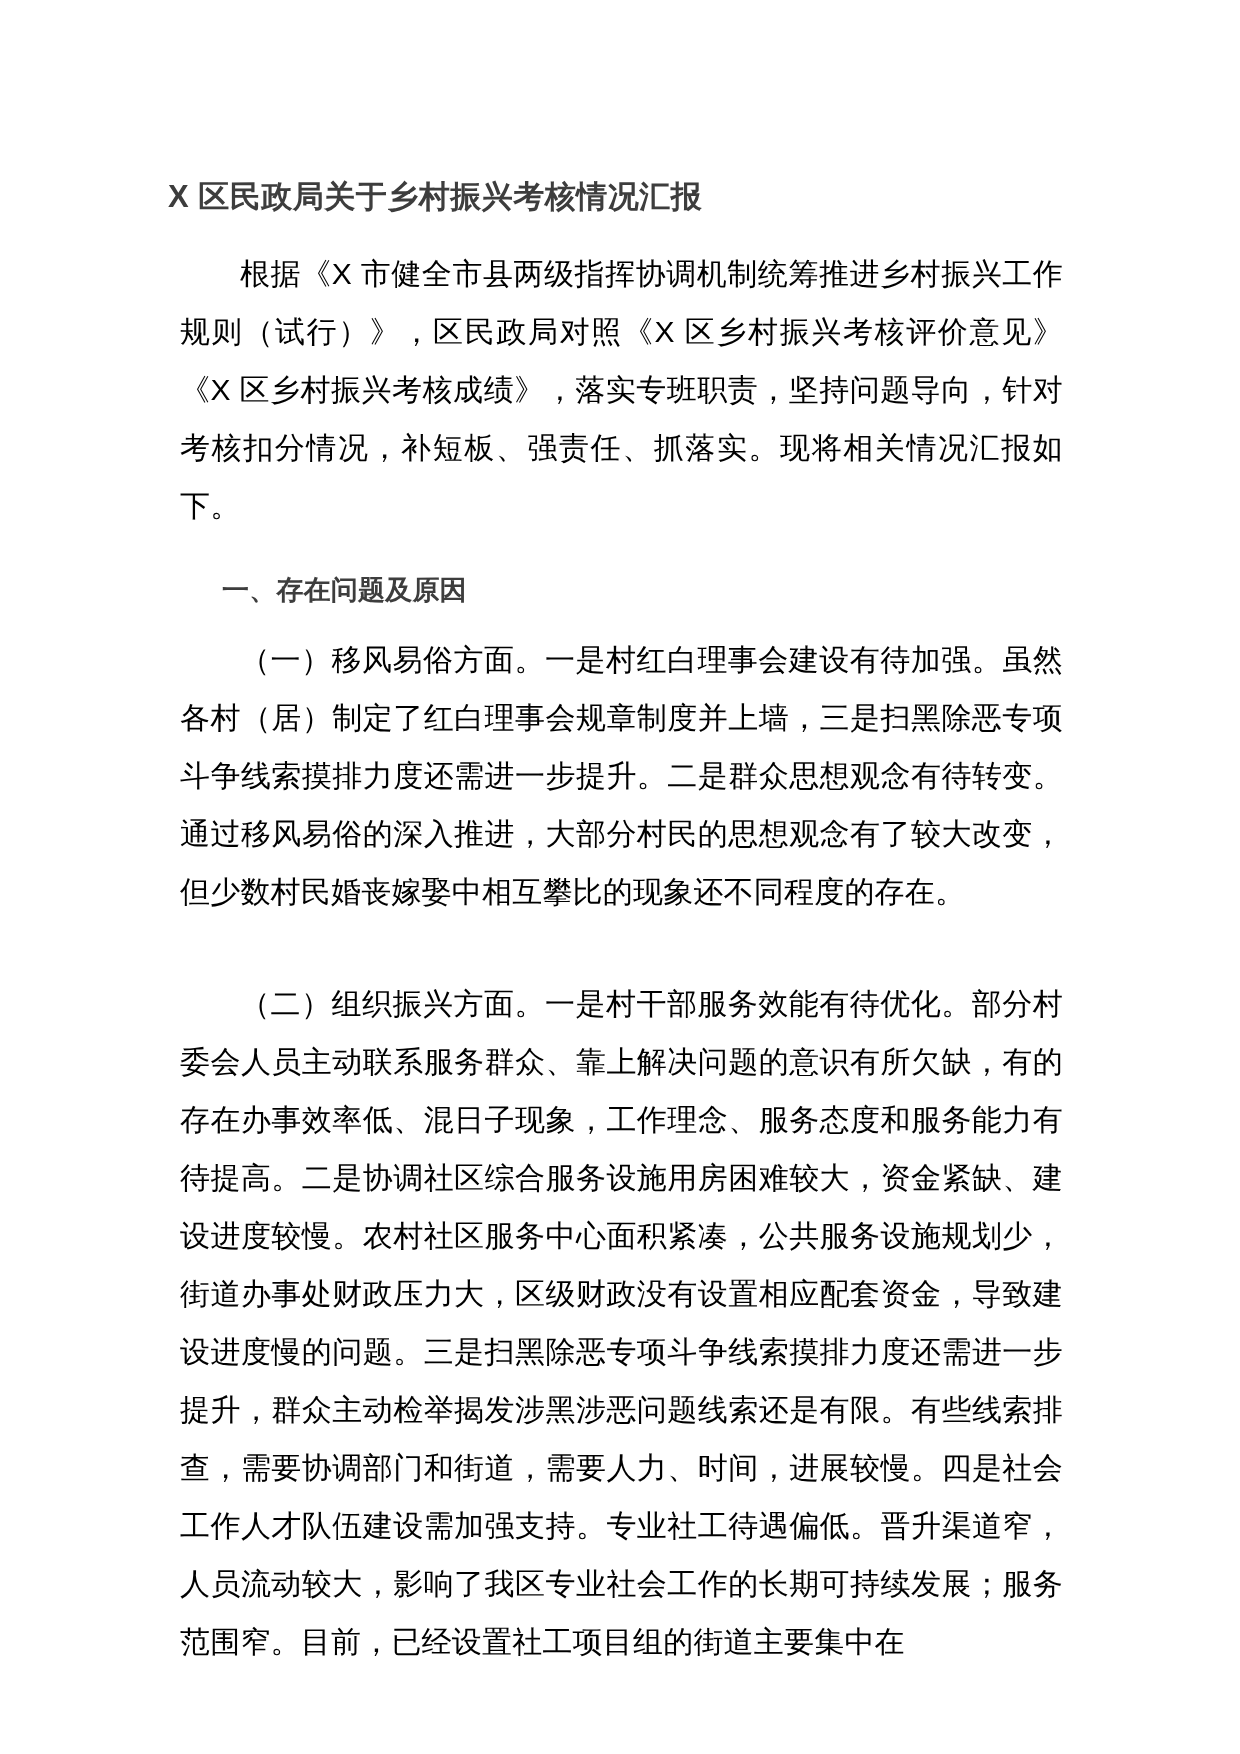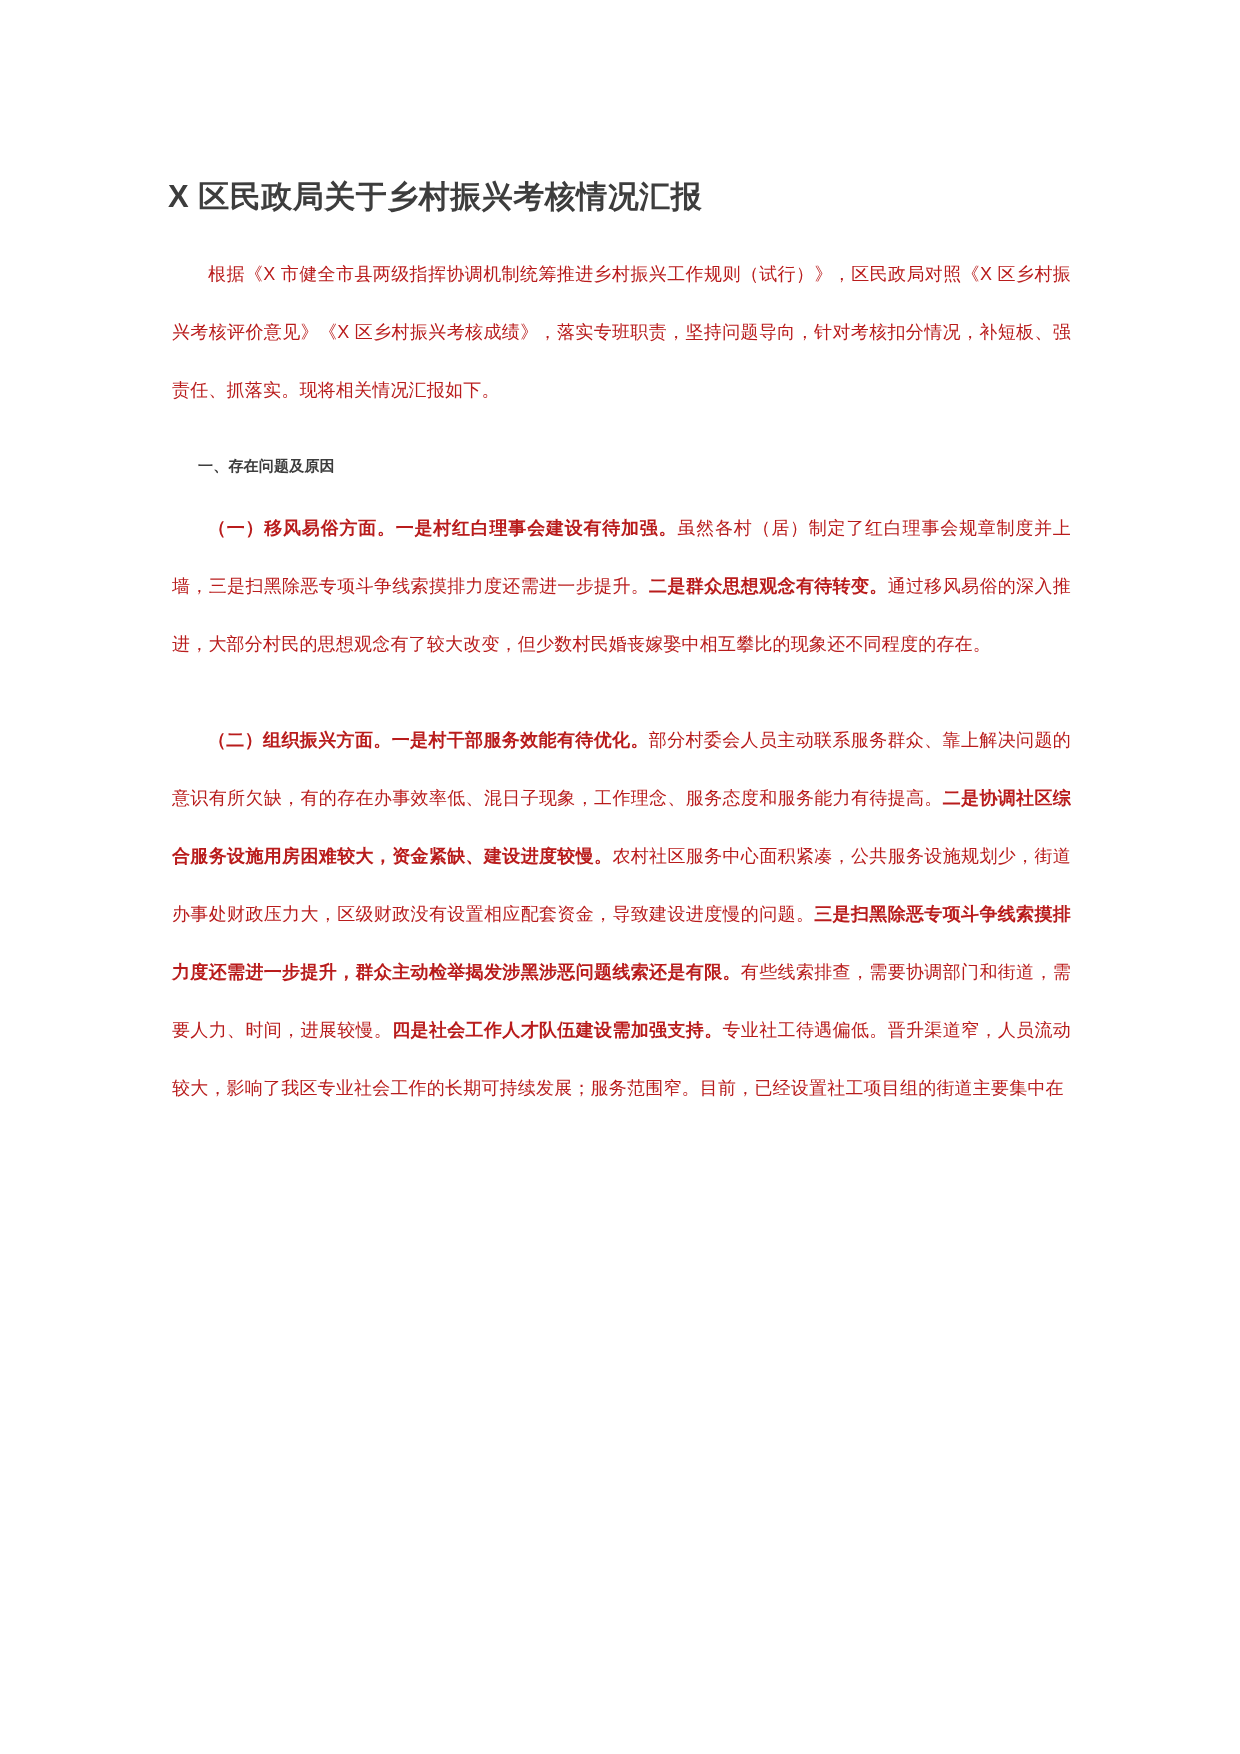--- a/index.html
+++ b/index.html
@@ -27,43 +27,43 @@
   .doc-title {
     font-size: 31px;
     font-weight: bold;
     line-height: 44px;
     letter-spacing: 0.5px;
     color: #3d3d3d;
     margin: 0 0 26px 0;
     white-space: nowrap;
   }
   .para {
-    font-size: 18px;
+    font-size: 30px;
     line-height: 58px;
     text-align: justify;
     text-justify: inter-ideograph;
-    color: #b91c1c;
-    margin: 4px;
+    color: #000000;
+    margin: 12px;
     letter-spacing: 0.2px;
   }
   .para.indent {
     text-indent: 2em;
   }
   .heading {
-    font-size: 15px;
+    font-size: 27px;
     font-weight: bold;
     line-height: 58px;
     text-indent: 2em;
     color: #3d3d3d;
     margin: 0;
     letter-spacing: 0.2px;
   }
   .gap-sm { height: 14px; }
   .gap-md { height: 30px; }
-  .run-bold { font-weight: bold; }
+  .run-bold { font-weight: normal; }
 </style>
 </head>
 <body>
 
 <div class="page">
 
   <h1 class="doc-title">X 区民政局关于乡村振兴考核情况汇报</h1>
 
   <p class="para indent"><span>根据《X 市健全市县两级指挥协调机制统筹推进乡村振兴工作规则（试行）》，区民政局对照《X 区乡村振兴考核评价意见》《X 区乡村振兴考核成绩》，落实专班职责，坚持问题导向，针对考核扣分情况，补短板、强责任、抓落实。现将相关情况汇报如下。</span></p>
 

